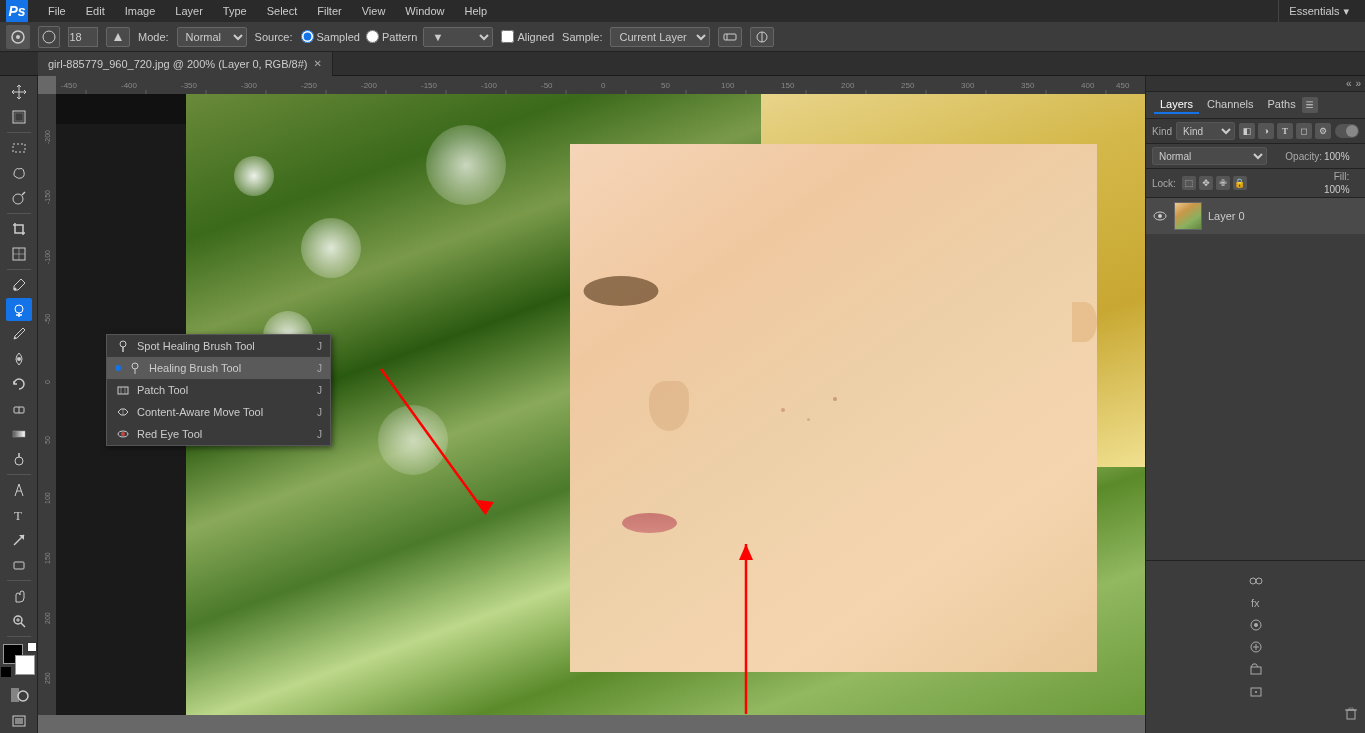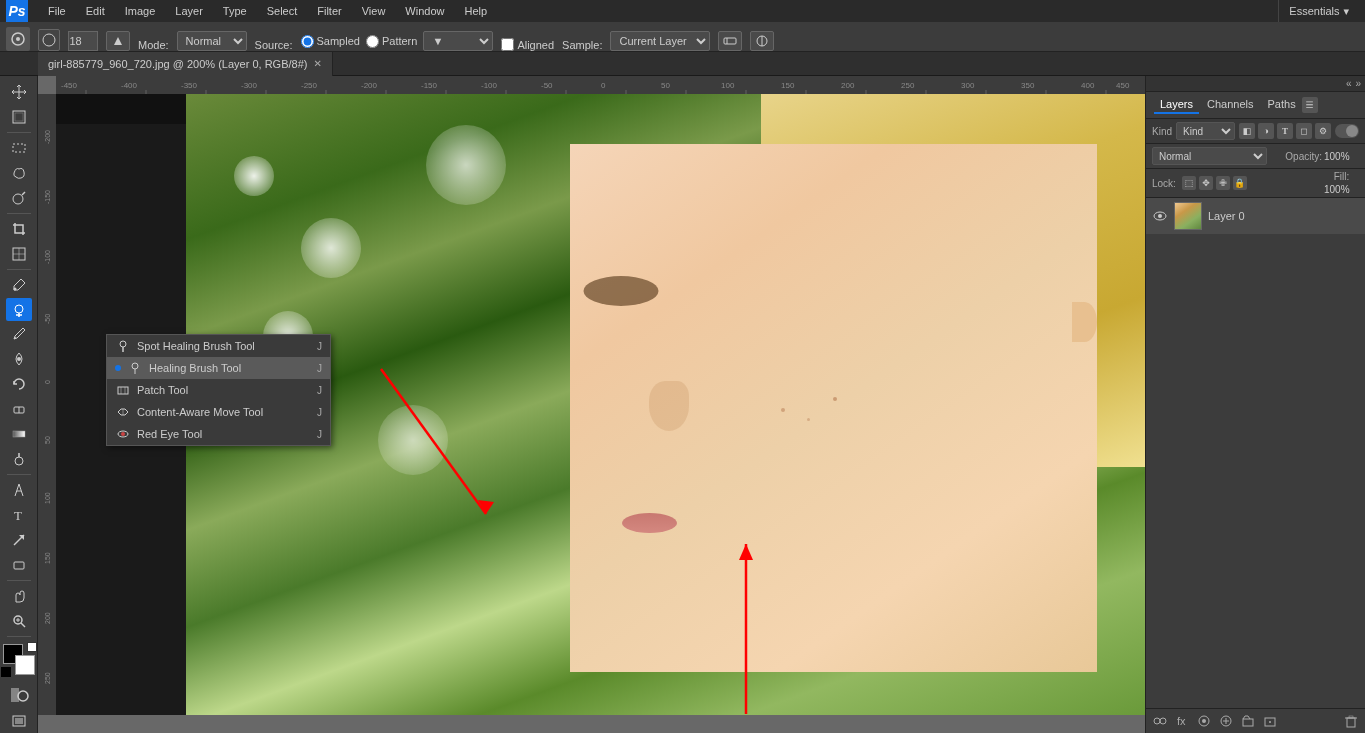--- a/index.html
+++ b/index.html
@@ -4,21 +4,21 @@
   <style>
     * { margin: 0; padding: 0; box-sizing: border-box; }
     body { width: 1365px; height: 733px; overflow: hidden; background: #3c3c3c; font-family: Arial, sans-serif; font-size: 11px; color: #ccc; }
 
     
     #menubar { display: flex; align-items: center; height: 22px; background: #2a2a2a; padding: 0 6px; gap: 12px; }
     .menu-item { font-size: 11px; color: #ccc; cursor: pointer; padding: 2px 4px; }
     .ps-logo { width: 22px; height: 22px; background: #1473e6; display: flex; align-items: center; justify-content: center; font-size: 14px; font-weight: bold; color: #fff; font-style: italic; margin-right: 4px; }
 
     
-    #optionsbar { display: flex; align-items: flex-end; height: 30px; background: #3c3c3c; border-bottom: 1px solid #222; padding: 0 6px; gap: 8px; }
+    #optionsbar { display: flex; align-items: center; height: 30px; background: #3c3c3c; border-bottom: 1px solid #222; padding: 0 6px; gap: 8px; }
     .opt-tool-icon { width: 24px; height: 24px; background: #555; border-radius: 2px; display: flex; align-items: center; justify-content: center; }
     .opt-brush-preview { width: 22px; height: 22px; border: 1px solid #666; background: #444; border-radius: 2px; display: flex; align-items: center; justify-content: center; }
     .opt-label { font-size: 11px; color: #ccc; }
     .opt-dropdown { height: 20px; background: #4a4a4a; border: 1px solid #666; color: #ccc; font-size: 11px; padding: 0 4px; border-radius: 2px; min-width: 70px; }
     .opt-radio-group { display: flex; align-items: center; gap: 6px; }
     .opt-radio { display: flex; align-items: center; gap: 3px; }
     .opt-checkbox { display: flex; align-items: center; gap: 3px; }
     .opt-btn { width: 24px; height: 20px; background: #4a4a4a; border: 1px solid #666; color: #ccc; border-radius: 2px; cursor: pointer; font-size: 10px; display: flex; align-items: center; justify-content: center; }
 
     
@@ -576,21 +576,21 @@
             <ellipse cx="7" cy="5" rx="6" ry="4" stroke="#ccc" stroke-width="1" fill="none"></ellipse>
             <circle cx="7" cy="5" r="2" fill="#ccc"></circle>
           </svg>
       </div>
       <div class="layer-thumb">
         <div style="width:100%;height:100%;background:linear-gradient(145deg,#f0c890,#c89848,#8ab060,#608840);"></div>
       </div>
       <span class="layer-name">Layer 0</span>
     </div>
 
-    <div id="panel-bottom" style="margin-top:auto;border-top:1px solid #222;padding:4px 6px;display:flex;gap:6px;">
+    <div id="panel-bottom" style="margin-top:auto;border-top:1px solid #222;padding:12px 6px;display:flex;gap:6px;flex-direction:column;">
       <div class="panel-bottom-icon">
         <svg width="14" height="14">
             <circle cx="4" cy="7" r="3" stroke="#aaa" stroke-width="1" fill="none"></circle>
             <circle cx="10" cy="7" r="3" stroke="#aaa" stroke-width="1" fill="none"></circle>
             <line x1="7" y1="7" x2="7" y2="7" stroke="#aaa" stroke-width="2"></line>
           </svg>
       </div>
       <div class="panel-bottom-icon">
         <svg width="14" height="14">
             <text x="2" y="11" font-size="11" fill="#aaa">fx</text>

